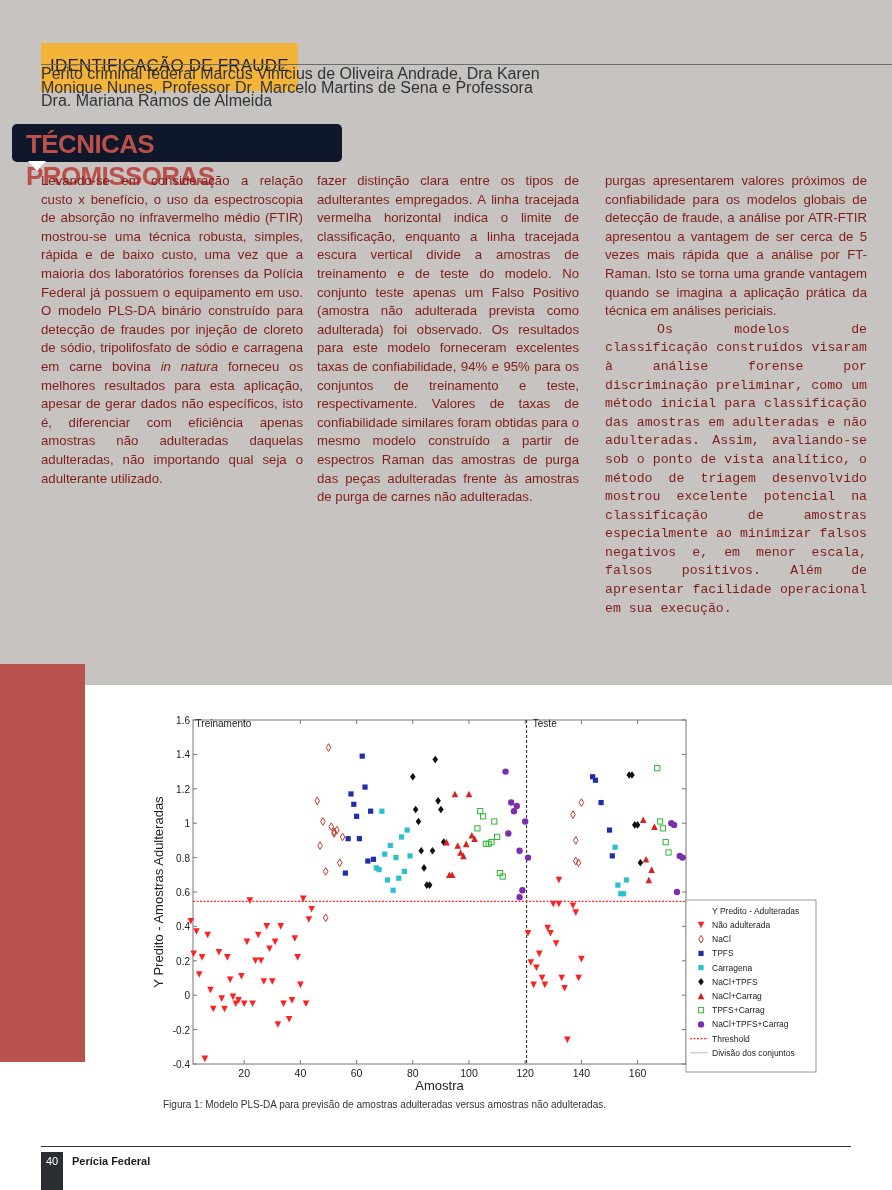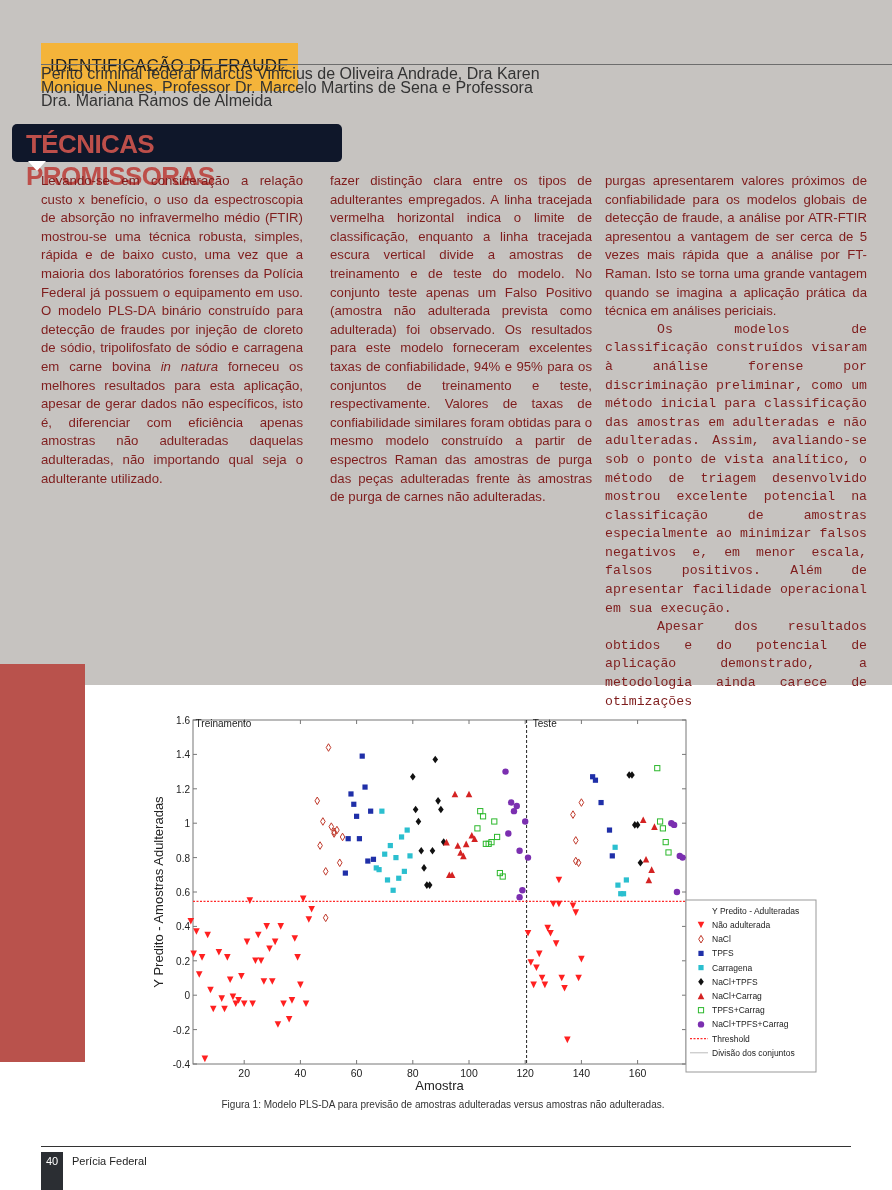--- a/index.html
+++ b/index.html
@@ -41,44 +41,44 @@
     font-size: 26px; font-weight: bold; line-height: 32px;
     color: #bd4f4a; letter-spacing: -0.6px;
   }
   .col {
     position: absolute; top: 172px; font-size: 13.2px; line-height: 18.6px;
     color: #7f1d1d; text-align: justify;
   }
   .col p { margin: 0; }
   .col p.indent { text-indent: 52px; font-family: Liberation Mono, monospace; }
   .col-1 { left: 41px; width: 262px; }
-  .col-2 { left: 330px; width: 262px; }
+  .col-2 { left: 317px; width: 262px; }
   .col-3 { left: 605px; width: 262px; }
   .red-block {
     position: absolute; left: 0; top: 664px; width: 85px; height: 398px;
     background: #b9524c;
   }
   .chart-wrap { position: absolute; left: 0; top: 0; width: 892px; height: 1190px; pointer-events: none; }
   .chart-wrap svg { position: absolute; left: 0; top: 0; }
   .caption {
     position: absolute; left: 163px; top: 1099px; width: 560px;
-    font-size: 10px; color: #333; text-align: center;
+    font-size: 10px; color: #333;
   }
   .footer-rule {
     position: absolute; left: 41px; top: 1146px; width: 810px; height: 1px;
     background: #333;
   }
   .page-num {
     position: absolute; left: 41px; top: 1152px; width: 22px; height: 38px;
     background: #2b2e33; color: #fff; font-size: 11px; text-align: center;
     line-height: 18px;
   }
   .pub-name {
     position: absolute; left: 72px; top: 1152px; font-size: 11px; line-height: 18px;
-    color: #1e1e1e; font-weight: normal;
+    color: #1e1e1e; font-weight: bold;
   }
 </style>
 </head>
 <body>
 
 <div class="top-band"></div>
 
 <div class="section-label">IDENTIFICAÇÃO DE FRAUDE</div>
 <div class="section-rule"></div>
 <div class="authors">Perito criminal federal Marcus Vinícius de Oliveira Andrade, Dra Karen Monique Nunes, Professor Dr. Marcelo Martins de Sena e Professora Dra. Mariana Ramos de Almeida</div>
@@ -91,21 +91,20 @@
   <p><span>Levando-se em consideração a relação custo x benefício, o uso da espectroscopia de absorção no infravermelho médio (FTIR) mostrou-se uma técnica robusta, simples, rápida e de baixo custo, uma vez que a maioria dos laboratórios forenses da Polícia Federal já possuem o equipamento em uso. O modelo PLS-DA binário construído para detecção de fraudes por injeção de cloreto de sódio, tripolifosfato de sódio e carragena em carne bovina </span><i>in natura</i><span> forneceu os melhores resultados para esta aplicação, apesar de gerar dados não específicos, isto é, diferenciar com eficiência apenas amostras não adulteradas daquelas adulteradas, não importando qual seja o adulterante utilizado.</span></p>
 </div>
 
 <div class="col col-2">
   <p>fazer distinção clara entre os tipos de adulterantes empregados. A linha tracejada vermelha horizontal indica o limite de classificação, enquanto a linha tracejada escura vertical divide a amostras de treinamento e de teste do modelo. No conjunto teste apenas um Falso Positivo (amostra não adulterada prevista como adulterada) foi observado. Os resultados para este modelo forneceram excelentes taxas de confiabilidade, 94% e 95% para os conjuntos de treinamento e teste, respectivamente. Valores de taxas de confiabilidade similares foram obtidas para o mesmo modelo construído a partir de espectros Raman das amostras de purga das peças adulteradas frente às amostras de purga de carnes não adulteradas.</p>
 </div>
 
 <div class="col col-3">
   <p>purgas apresentarem valores próximos de confiabilidade para os modelos globais de detecção de fraude, a análise por ATR-FTIR apresentou a vantagem de ser cerca de 5 vezes mais rápida que a análise por FT-Raman. Isto se torna uma grande vantagem quando se imagina a aplicação prática da técnica em análises periciais.</p>
   <p class="indent">Os modelos de classificação construídos visaram à análise forense por discriminação preliminar, como um método inicial para classificação das amostras em adulteradas e não adulteradas. Assim, avaliando-se sob o ponto de vista analítico, o método de triagem desenvolvido mostrou excelente potencial na classificação de amostras especialmente ao minimizar falsos negativos e, em menor escala, falsos positivos. Além de apresentar facilidade operacional em sua execução.</p>
-  <p class="indent">Apesar dos resultados obtidos e do potencial de aplicação demonstrado, a metodologia ainda carece de otimizações</p>
 </div>
 
 <div class="red-block"></div>
 
 <div class="chart-wrap">
   <svg id="chart-svg" width="892" height="1190" xmlns="http://www.w3.org/2000/svg">
       <rect x="193" y="720" width="493" height="344" fill="#fff" stroke="#777" stroke-width="1"></rect>
       <line x1="193" y1="1064" x2="197" y2="1064" stroke="#777"></line>
       <line x1="682" y1="1064" x2="686" y2="1064" stroke="#777"></line>
       <text x="190" y="1068" font-size="10" text-anchor="end" fill="#222" font-family="Liberation Sans, sans-serif">-0.4</text>

